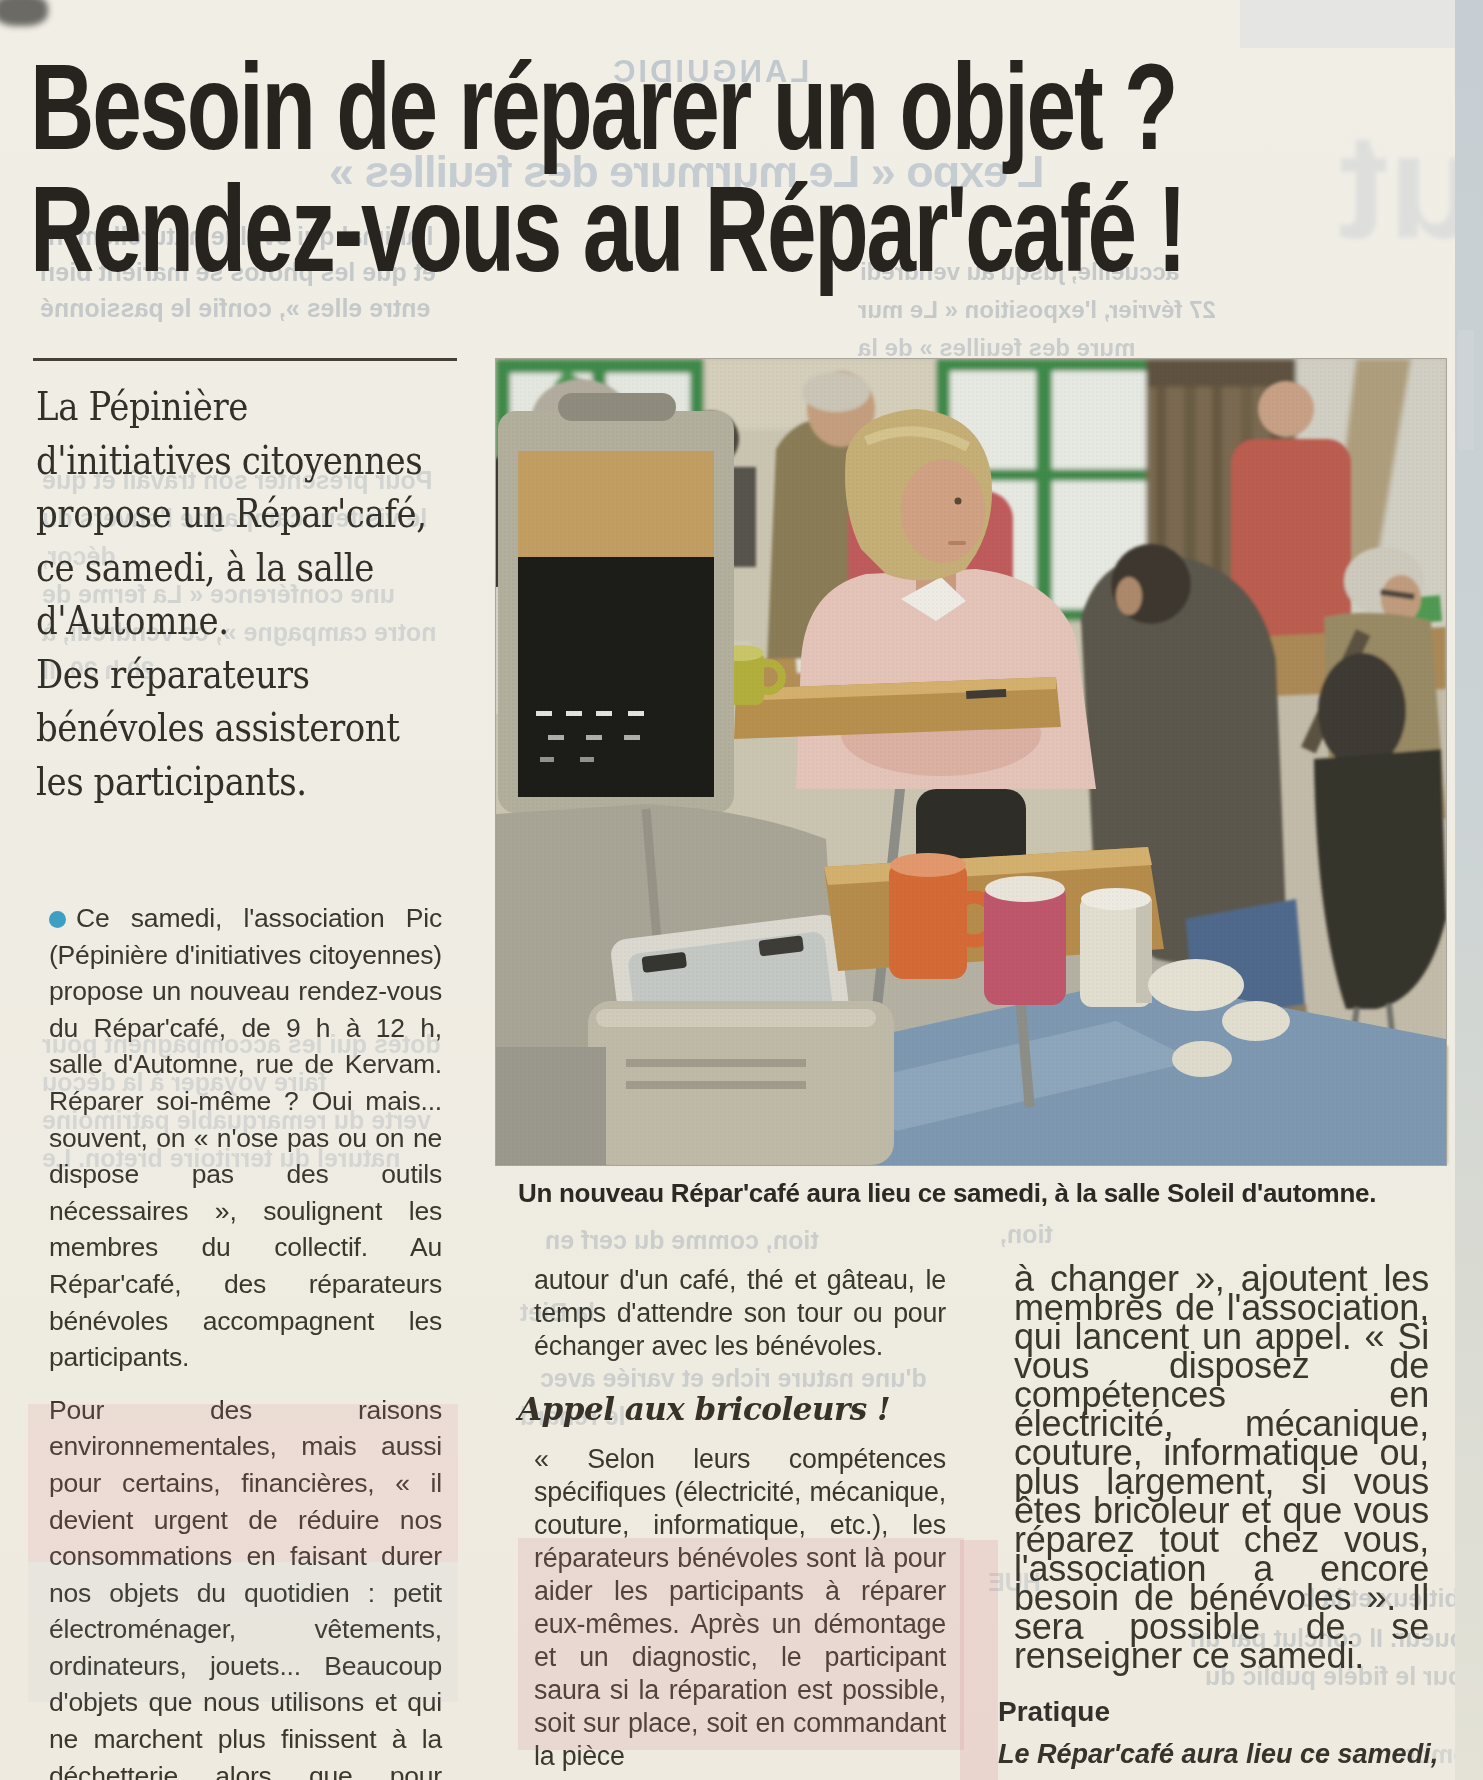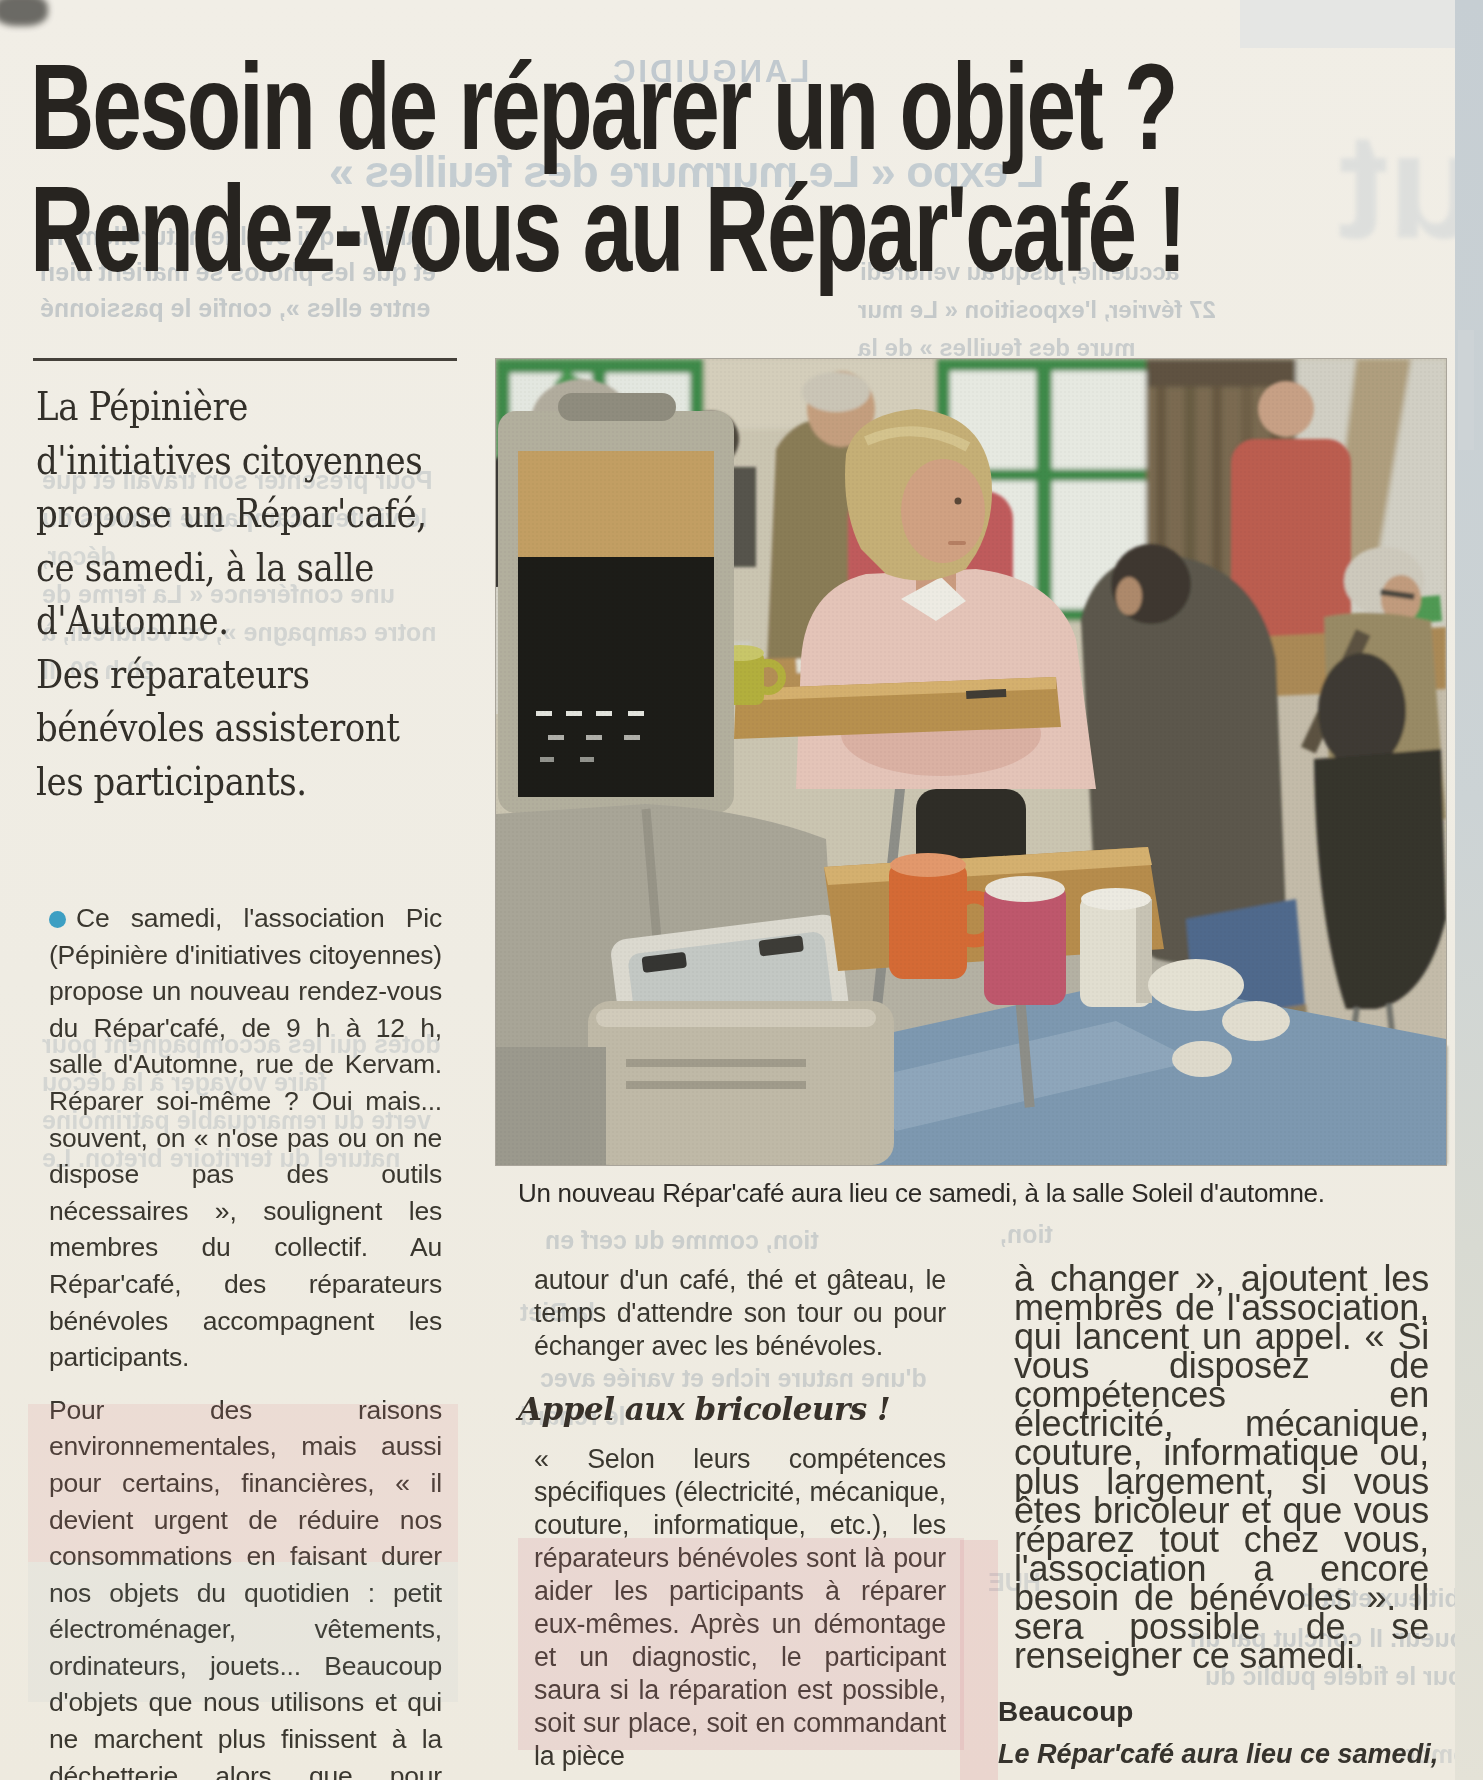--- a/index.html
+++ b/index.html
@@ -29,21 +29,21 @@
           background:#3d9fc3;margin-right:10px;transform:translateY(1px);}
   .subhead-serif{margin:28px 0 12px 0;font-family:"DejaVu Serif",serif;font-style:italic;
           font-weight:700;font-size:31px;color:#37312a;letter-spacing:-0.5px;}
   .subhead-sans{margin:26px 0 8px 0;font-weight:700;font-size:28px;color:#33302b;}
   .pratique{margin:0;font-style:italic;font-weight:700;font-size:27px;line-height:36.5px;
           color:#36332d;text-align:left;}
   
   .photo{position:absolute;left:495px;top:358px;width:950px;height:806px;z-index:3;
          border:1px solid #a9a49a;background:#cfc8b5;}
   .photo svg{display:block;width:100%;height:100%;}
-  .caption{position:absolute;left:518px;top:1178px;width:925px;font-weight:400;
+  .caption{position:absolute;left:518px;top:1178px;width:925px;font-weight:700;
            font-size:26px;color:#2c2925;letter-spacing:-0.3px;z-index:4;}
   
   .bl{position:absolute;white-space:nowrap;color:#99a5af;transform:scaleX(-1);
       font-weight:600;font-size:25px;opacity:.38;z-index:1;pointer-events:none;}
   #b1{left:610px;top:54px;font-size:31px;letter-spacing:3px;color:#b9c3cb;opacity:.85;font-weight:700;}
   #b2{left:330px;top:146px;font-size:45px;color:#bac5cd;opacity:.8;font-weight:700;letter-spacing:-1px;}
   #b3{left:40px;top:222px;opacity:.5}  #b4{left:40px;top:258px;opacity:.5}  #b5{left:40px;top:294px;opacity:.5}
   #b6{left:860px;top:258px;font-size:24px;opacity:.5} #b7{left:858px;top:296px;font-size:24px;opacity:.5}
   #b8{left:858px;top:334px;font-size:24px;opacity:.45}
   #b9{left:42px;top:466px;opacity:.34}  #b10{left:42px;top:504px;opacity:.34} #b11{left:42px;top:542px;opacity:.3}
@@ -290,21 +290,21 @@
   </div>
 
   <div class="col" id="col2">
     <p class="b">autour d'un café, thé et gâteau, le temps d'attendre son tour ou pour échanger avec les bénévoles.</p>
     <div class="subhead-serif">Appel aux bricoleurs !</div>
     <p class="b">« Selon leurs compétences spécifiques (électricité, mécanique, couture, informatique, etc.), les réparateurs bénévoles sont là pour aider les participants à réparer eux-mêmes. Après un démontage et un diagnostic, le participant saura si la réparation est possible, soit sur place, soit en commandant la pièce</p>
   </div>
 
   <div class="col" id="col3">
     <p class="b">à changer », ajoutent les membres de l'association, qui lancent un appel. « Si vous disposez de compétences en électricité, mécanique, couture, informatique ou, plus largement, si vous êtes bricoleur et que vous réparez tout chez vous, l'association a encore besoin de bénévoles ». Il sera possible de se renseigner ce samedi.</p>
-    <div class="subhead-sans">Beaucoup</div>
+    <div class="subhead-sans">Pratique</div>
     <p class="pratique">Le Répar'café aura lieu ce samedi, à la salle Soleil d'automne, de 9 h à 12 h.</p>
   </div>
 
   <div class="tint" id="t1"></div>
   <div class="tint" id="t2"></div>
   <div class="tint" id="t3"></div>
   <div class="tint" id="t4"></div>
   <div class="tint" id="t5"></div>
   <div class="tint" id="t6"></div>
   <div class="tint" id="t7"></div>

